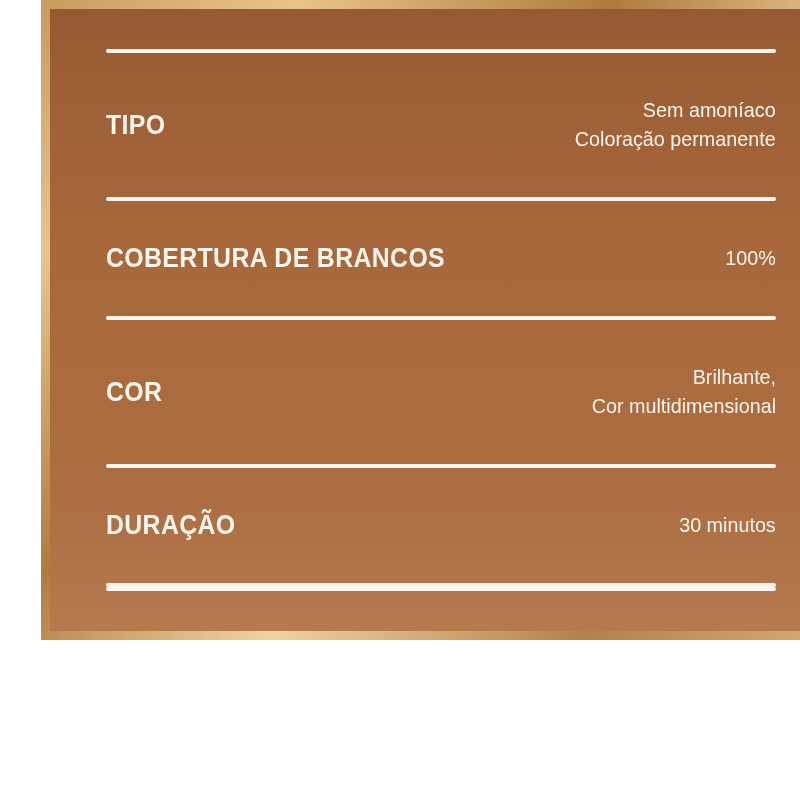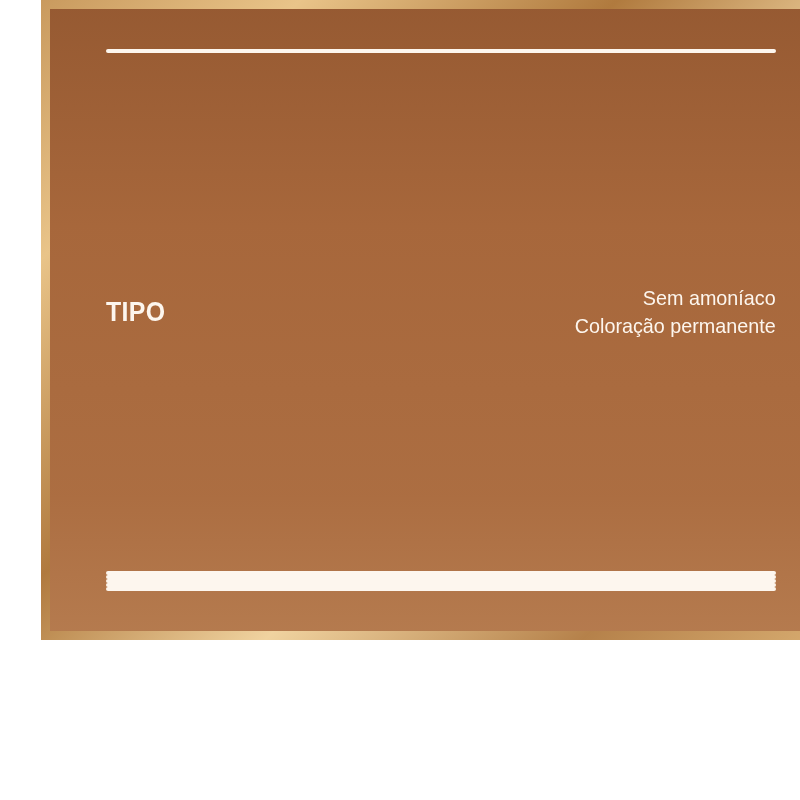--- a/index.html
+++ b/index.html
@@ -104,26 +104,39 @@
       <div class="divider"></div>
 
       <div class="row">
         <div class="row-label">TIPO</div>
         <div class="row-value">Sem amoníaco
 Coloração permanente</div>
       </div>
 
       <div class="divider"></div>
 
+      <div class="row">
+        <div class="row-label">COBERTURA DE BRANCOS</div>
+        <div class="row-value">100%</div>
+      </div>
 
       <div class="divider"></div>
 
+      <div class="row">
+        <div class="row-label">COR</div>
+        <div class="row-value">Brilhante,
+Cor multidimensional</div>
+      </div>
 
       <div class="divider"></div>
 
+      <div class="row">
+        <div class="row-label">DURAÇÃO</div>
+        <div class="row-value">30 minutos</div>
+      </div>
 
       <div class="divider"></div>
 
 
       <div class="divider"></div>
 
 
     </div>
   </div>
 </div>

